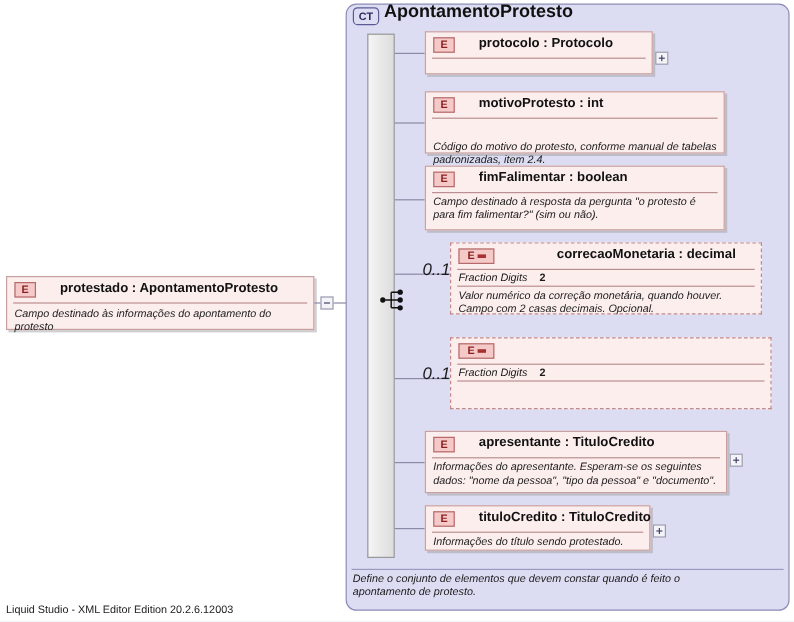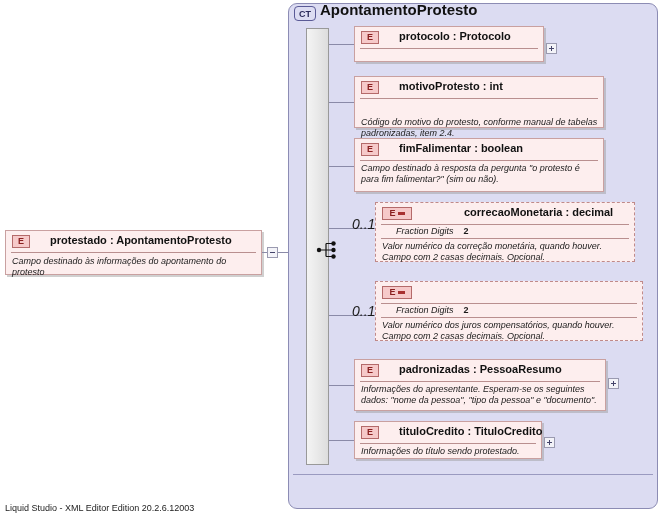--- a/index.html
+++ b/index.html
@@ -165,21 +165,21 @@
 
   .elem-rule {
     position: absolute;
     left: 5px;
     right: 5px;
     height: 1px;
     background: #b98f8f;
   }
   .elem-facet {
     position: absolute;
-    left: 20px;
+    left: 6px;
     font-size: 9px;
     color: #1a1a1a;
     white-space: nowrap;
   }
   .elem-facet .facet-label {
     font-style: italic;
   }
   .elem-facet .facet-value {
     font-weight: bold;
     margin-left: 10px;
@@ -268,20 +268,21 @@
 
   <div class="expander" style="left:267px; top:247px;"></div>
 
   <div class="line h" style="left:262px; top:252px; width:5px;"></div>
   <div class="line h" style="left:278px; top:252px; width:28px;"></div>
 
   <div class="ct-container"></div>
   <div class="ct-badge">CT</div>
   <div class="ct-title">ApontamentoProtesto</div>
   <div class="ct-divider"></div>
+  <div class="ct-doc">Define o conjunto de elementos que devem constar quando é feito o apontamento de protesto.</div>
 
   <div class="group-bar"></div>
   <svg class="seq-icon" viewBox="0 0 22 22">
     <circle cx="3" cy="11" r="2.2" fill="#111"></circle>
     <path d="M5 11 H10 M10 4.5 V17.5 M10 4.5 H16 M10 11 H16 M10 17.5 H16" stroke="#111" stroke-width="1.2" fill="none"></path>
     <circle cx="17.5" cy="4.5" r="2.2" fill="#111"></circle>
     <circle cx="17.5" cy="11" r="2.2" fill="#111"></circle>
     <circle cx="17.5" cy="17.5" r="2.2" fill="#111"></circle>
   </svg>
 
@@ -346,30 +347,29 @@
       <span class="e-badge with-minus">
         <span class="e-letter">E</span>
           <span class="e-minus"></span>
       </span>
     </div>
     <div class="elem-rule" style="top:21px;"></div>
     <div class="elem-facet" style="top:23px;">
       <span class="facet-label">Fraction Digits</span><span class="facet-value">2</span>
     </div>
     <div class="elem-rule" style="top:35px;"></div>
-    <div class="elem-doc" style="top:38px;">Valor numérico dos juros compensatórios, quando houver. Campo com 2 casas decimais. Opcional.</div>
   </div>
 
   <div class="line h" style="left:329px; top:385px; width:25px;"></div>
   <div class="elem shadowed" style="left:354px; top:359px; width:252px; height:52px;">
     <div class="elem-head">
       <span class="e-badge plain">
         <span class="e-letter">E</span>
       </span>
-      <span class="elem-name">padronizadas : PessoaResumo</span>
+      <span class="elem-name">apresentante : TituloCredito</span>
     </div>
     <div class="elem-rule" style="top:21px;"></div>
     <div class="elem-doc" style="top:24px;">Informações do apresentante. Esperam-se os seguintes dados: "nome da pessoa", "tipo da pessoa" e "documento".</div>
   </div>
   <div class="expander plus" style="left:608px; top:378px;"></div>
 
   <div class="line h" style="left:329px; top:440px; width:25px;"></div>
   <div class="elem shadowed" style="left:354px; top:421px; width:188px; height:38px;">
     <div class="elem-head">
       <span class="e-badge plain">

